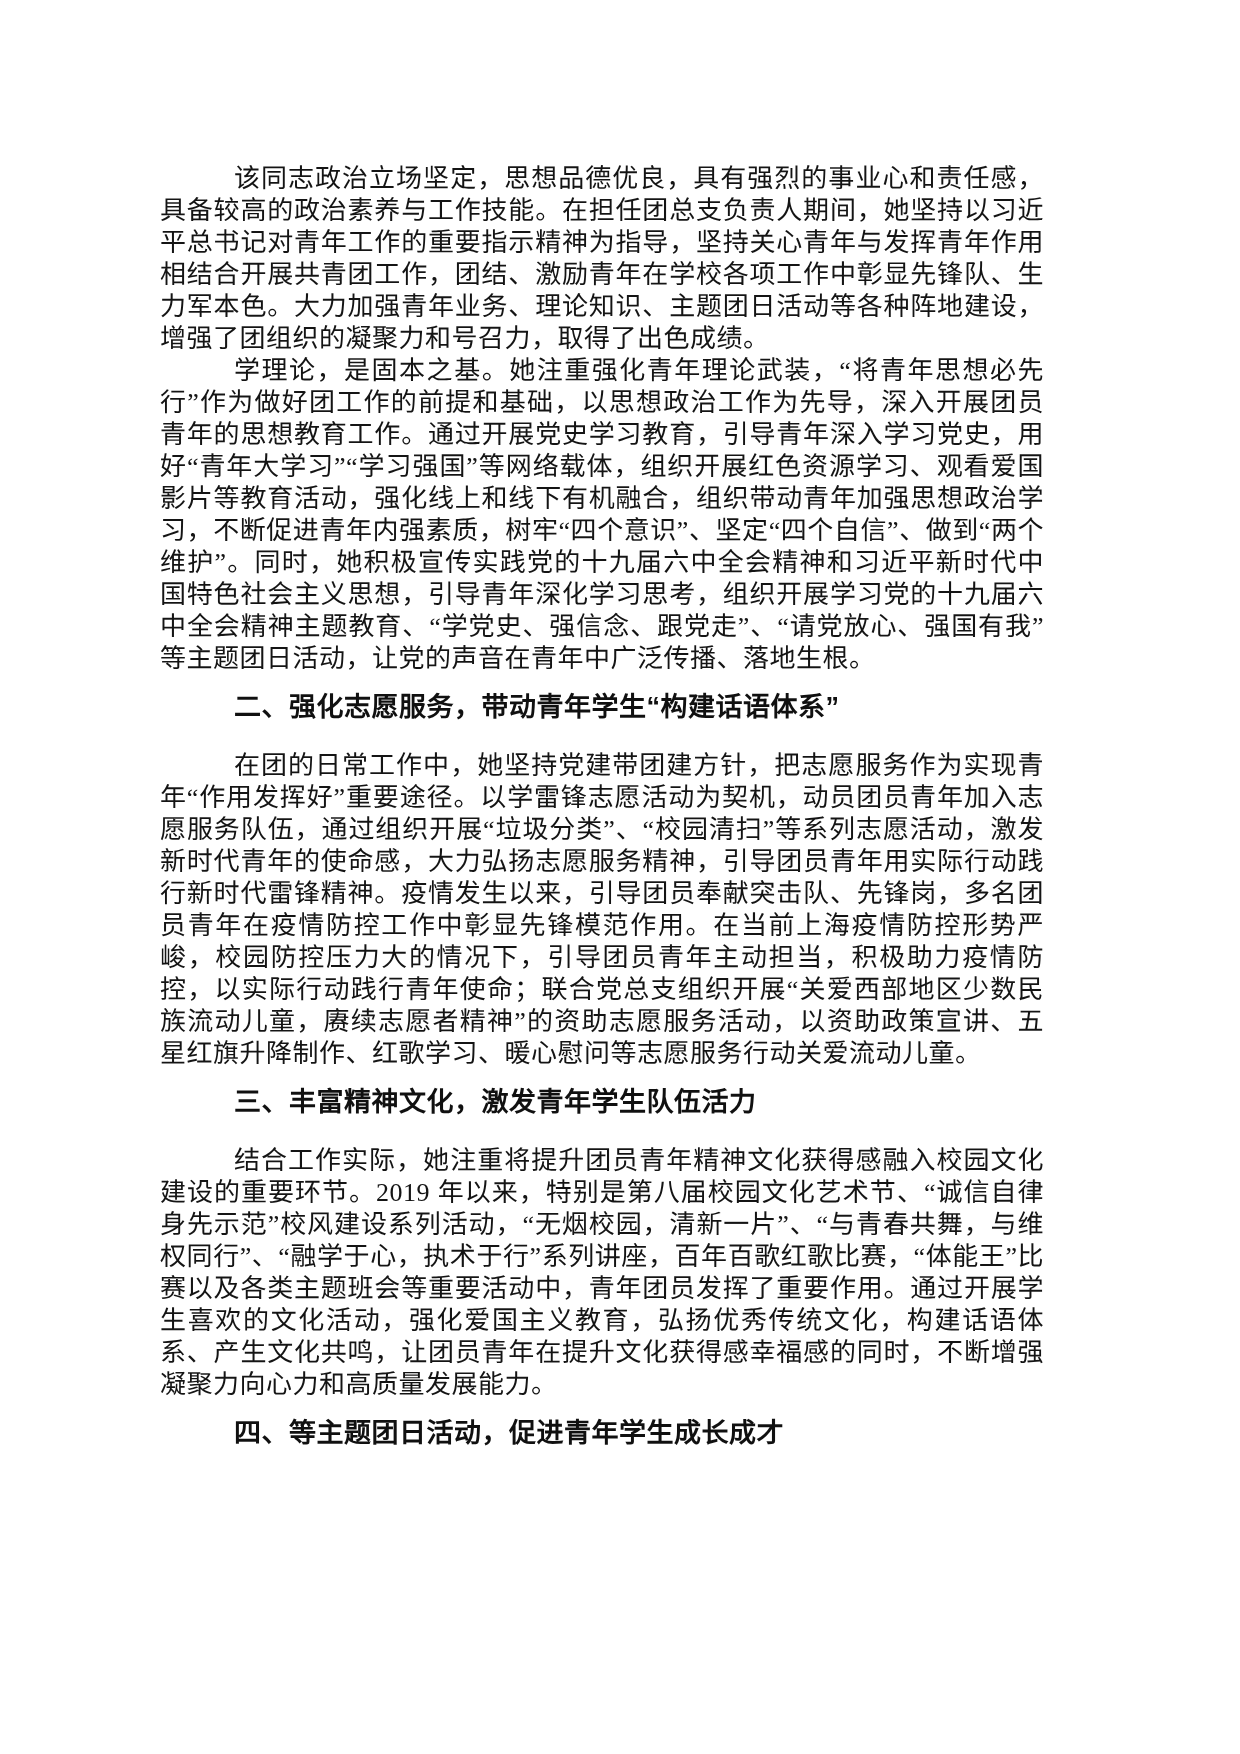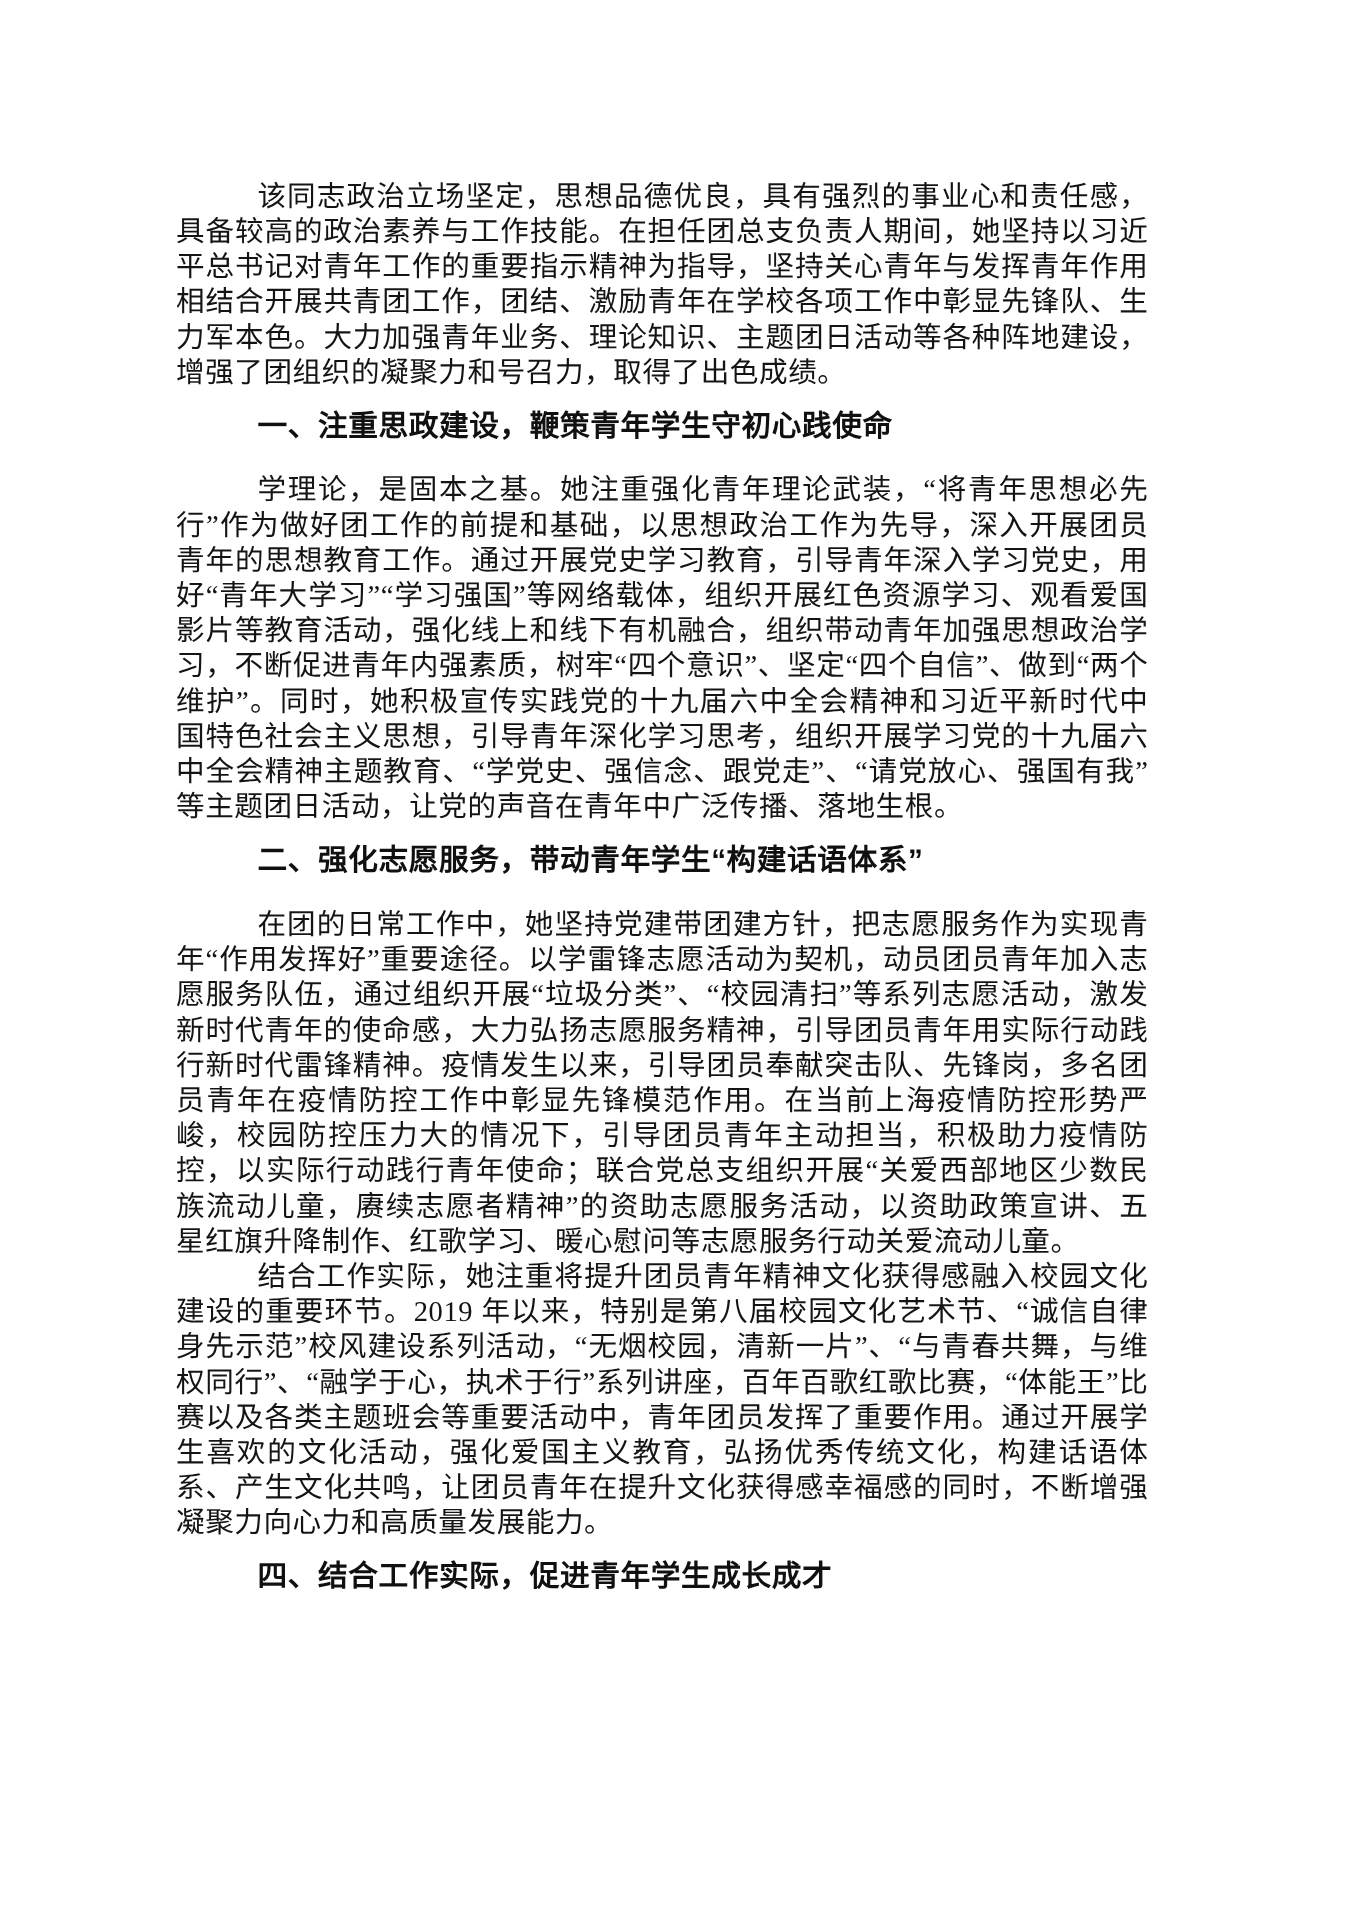--- a/index.html
+++ b/index.html
@@ -45,27 +45,27 @@
   }
 </style>
 </head>
 <body>
 
 <div class="page">
   <div class="content">
 
     <p class="para">该同志政治立场坚定，思想品德优良，具有强烈的事业心和责任感，具备较高的政治素养与工作技能。在担任团总支负责人期间，她坚持以习近平总书记对青年工作的重要指示精神为指导，坚持关心青年与发挥青年作用相结合开展共青团工作，团结、激励青年在学校各项工作中彰显先锋队、生力军本色。大力加强青年业务、理论知识、主题团日活动等各种阵地建设，增强了团组织的凝聚力和号召力，取得了出色成绩。</p>
 
-    <h2 class="heading">一、注重思政建设，鞭策青年学生守初心践使命</h2>
 
     <p class="para">学理论，是固本之基。她注重强化青年理论武装，“将青年思想必先行”作为做好团工作的前提和基础，以思想政治工作为先导，深入开展团员青年的思想教育工作。通过开展党史学习教育，引导青年深入学习党史，用好“青年大学习”“学习强国”等网络载体，组织开展红色资源学习、观看爱国影片等教育活动，强化线上和线下有机融合，组织带动青年加强思想政治学习，不断促进青年内强素质，树牢“四个意识”、坚定“四个自信”、做到“两个维护”。同时，她积极宣传实践党的十九届六中全会精神和习近平新时代中国特色社会主义思想，引导青年深化学习思考，组织开展学习党的十九届六中全会精神主题教育、“学党史、强信念、跟党走”、“请党放心、强国有我”等主题团日活动，让党的声音在青年中广泛传播、落地生根。</p>
 
     <h2 class="heading">二、强化志愿服务，带动青年学生“构建话语体系”</h2>
 
     <p class="para">在团的日常工作中，她坚持党建带团建方针，把志愿服务作为实现青年“作用发挥好”重要途径。以学雷锋志愿活动为契机，动员团员青年加入志愿服务队伍，通过组织开展“垃圾分类”、“校园清扫”等系列志愿活动，激发新时代青年的使命感，大力弘扬志愿服务精神，引导团员青年用实际行动践行新时代雷锋精神。疫情发生以来，引导团员奉献突击队、先锋岗，多名团员青年在疫情防控工作中彰显先锋模范作用。在当前上海疫情防控形势严峻，校园防控压力大的情况下，引导团员青年主动担当，积极助力疫情防控，以实际行动践行青年使命；联合党总支组织开展“关爱西部地区少数民族流动儿童，赓续志愿者精神”的资助志愿服务活动，以资助政策宣讲、五星红旗升降制作、红歌学习、暖心慰问等志愿服务行动关爱流动儿童。</p>
 
+    <h2 class="heading">三、丰富精神文化，激发青年学生队伍活力</h2>
 
     <p class="para">结合工作实际，她注重将提升团员青年精神文化获得感融入校园文化建设的重要环节。2019 年以来，特别是第八届校园文化艺术节、“诚信自律 身先示范”校风建设系列活动，“无烟校园，清新一片”、“与青春共舞，与维权同行”、“融学于心，执术于行”系列讲座，百年百歌红歌比赛，“体能王”比赛以及各类主题班会等重要活动中，青年团员发挥了重要作用。通过开展学生喜欢的文化活动，强化爱国主义教育，弘扬优秀传统文化，构建话语体系、产生文化共鸣，让团员青年在提升文化获得感幸福感的同时，不断增强凝聚力向心力和高质量发展能力。</p>
 
-    <h2 class="heading">四、结合工作实际，促进青年学生成长成才</h2>
+    <h2 class="heading">四、等主题团日活动，促进青年学生成长成才</h2>
 
   </div>
 </div>
 
 </body></html>

